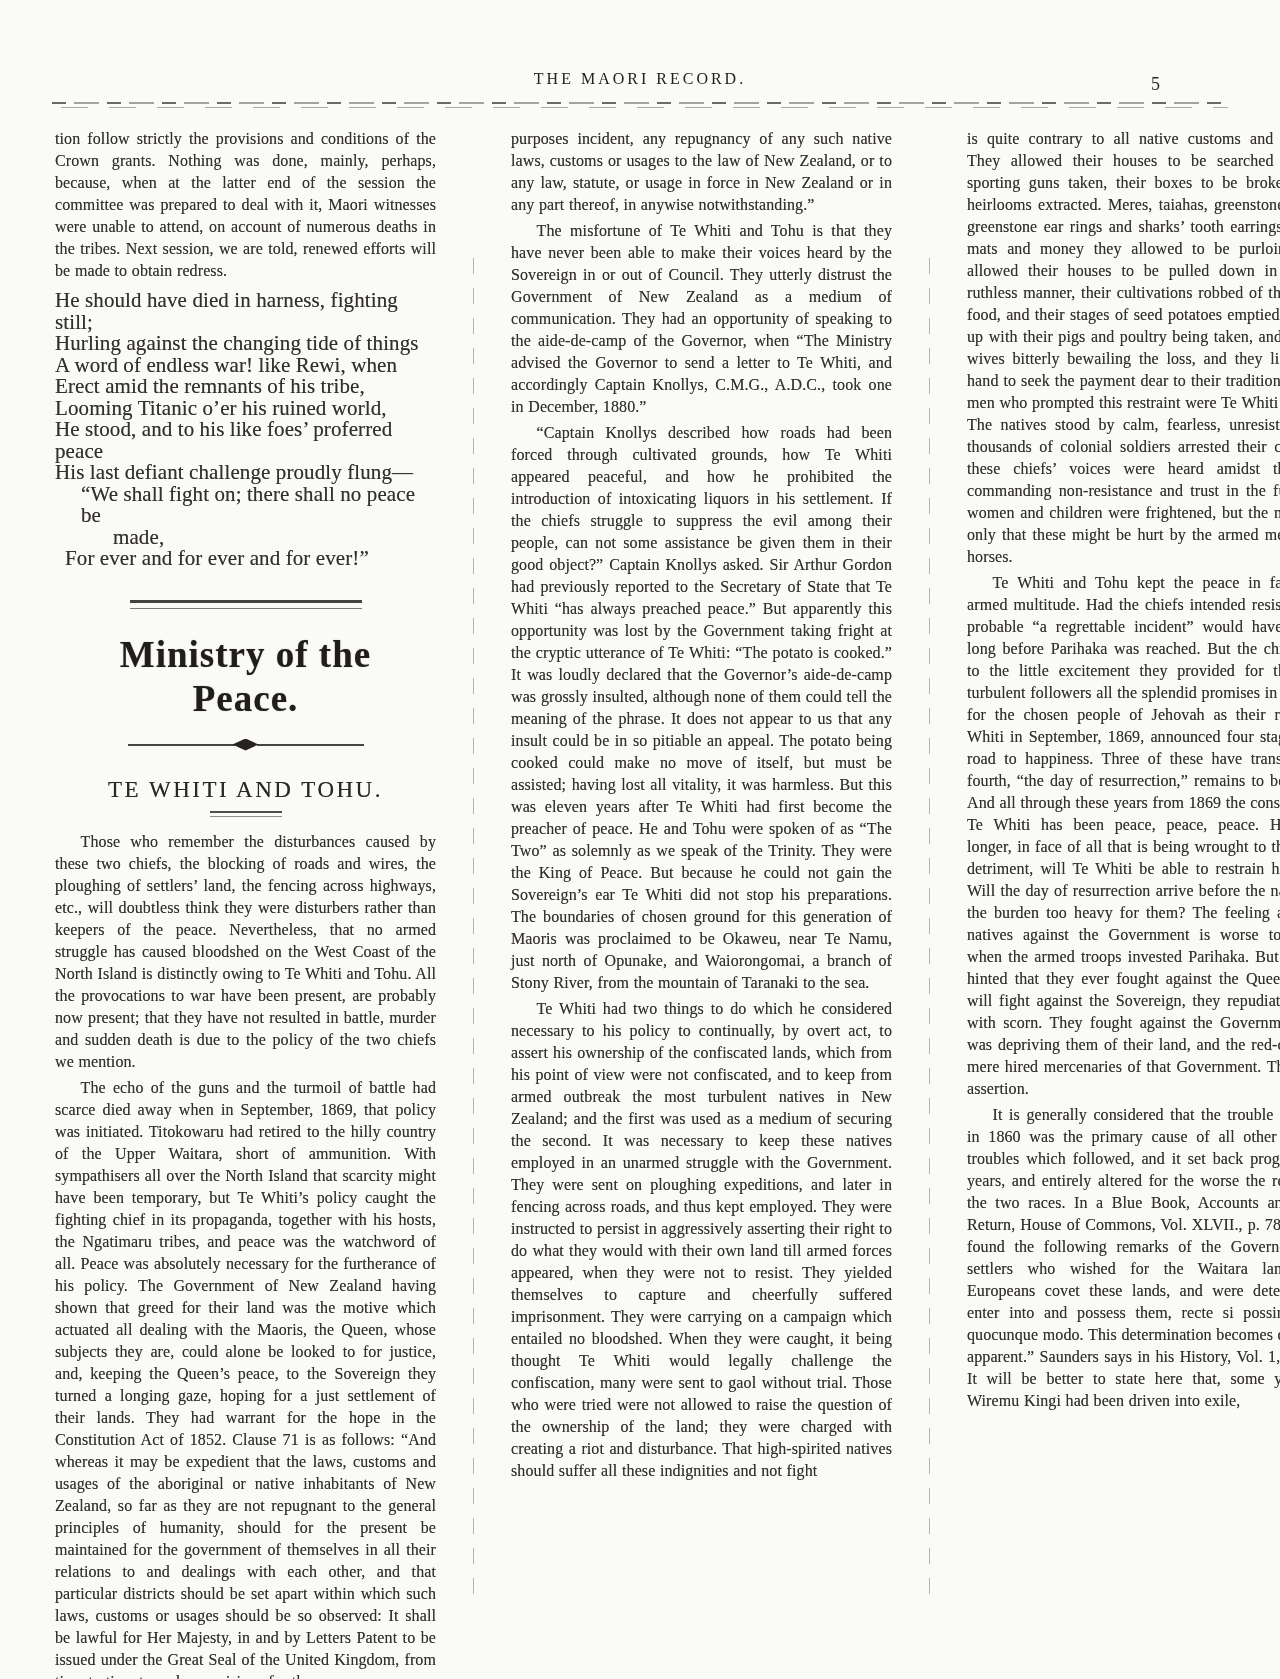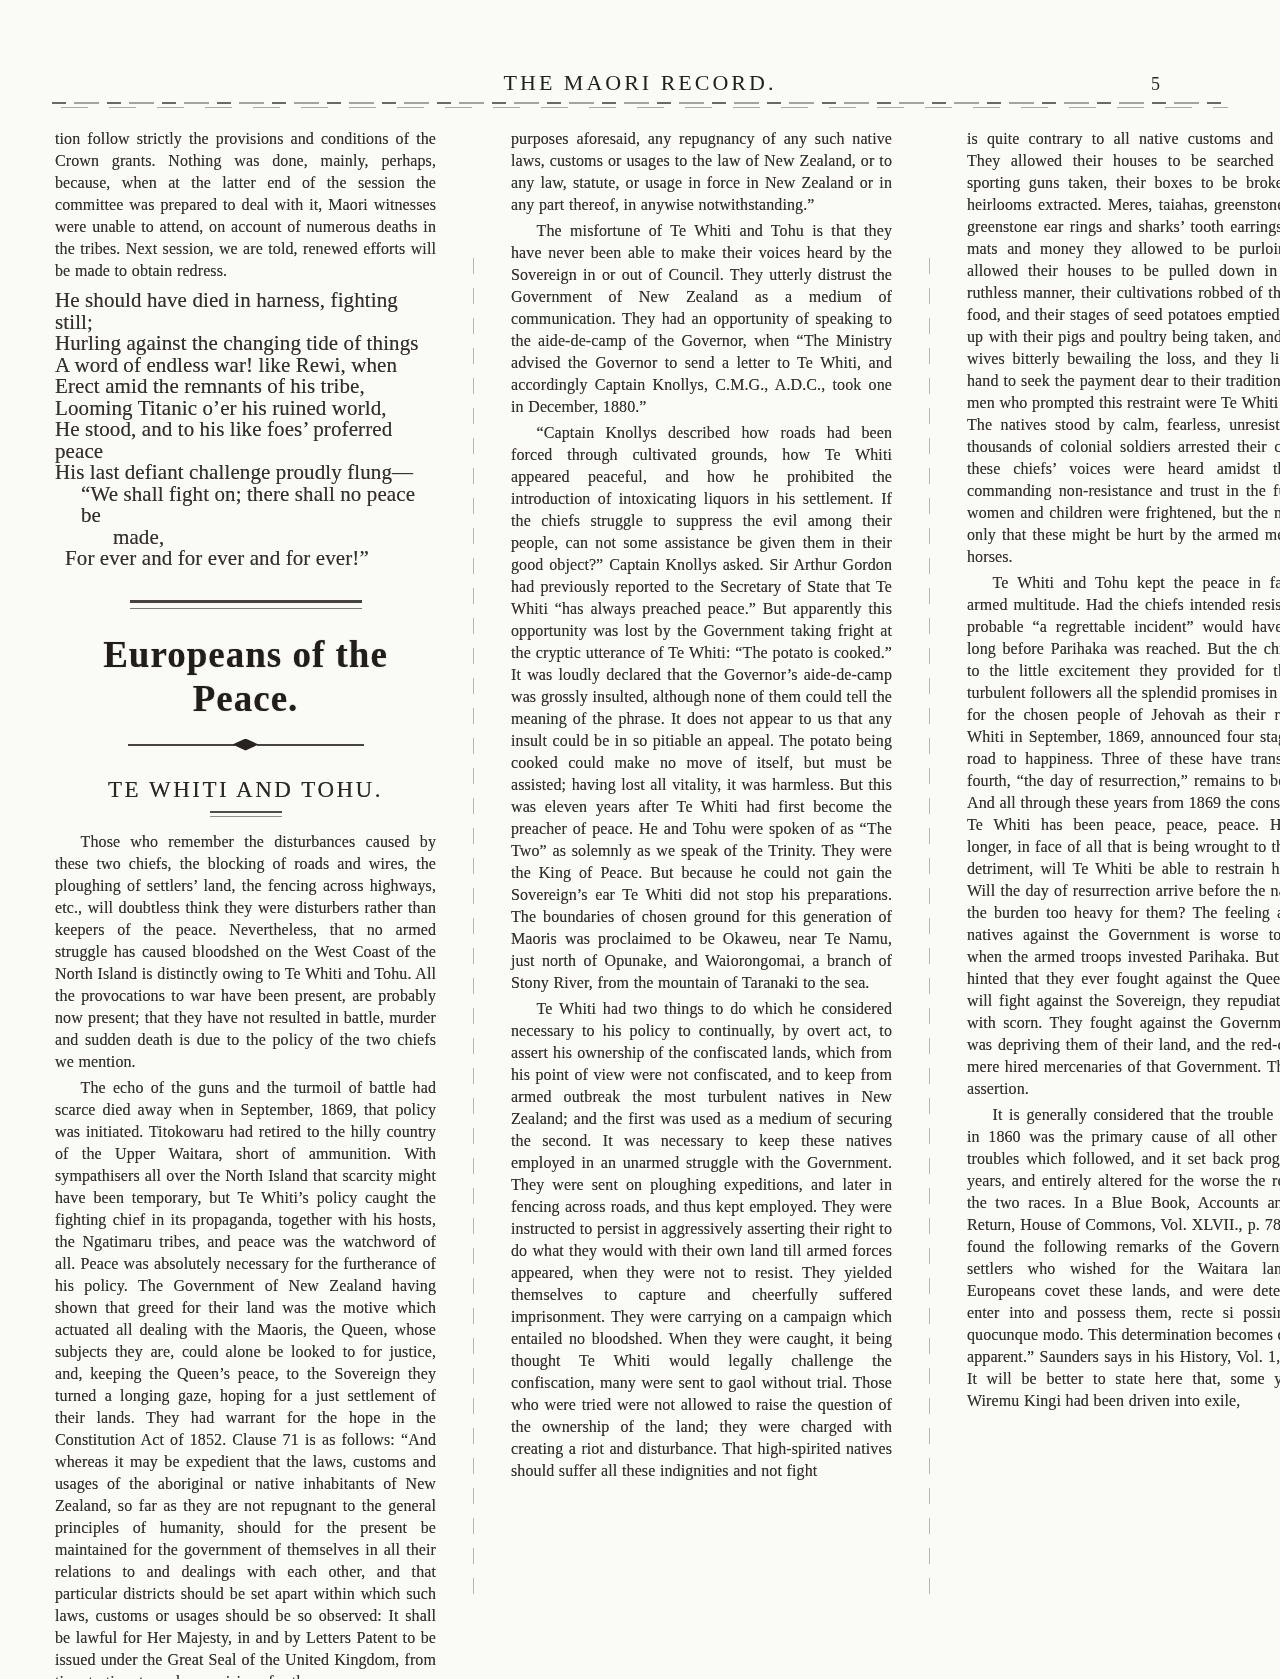--- a/index.html
+++ b/index.html
@@ -10,21 +10,21 @@
     font-family:"Liberation Serif","DejaVu Serif",serif;
     color:#33302c;
   }
   .page{position:relative;width:1280px;height:1679px;}
 
   
   .masthead{position:relative;height:100px;}
   .masthead-title{
     position:absolute;left:0;right:0;top:70px;
     text-align:center;
-    font-size:22px;letter-spacing:3px;
+    font-size:16px;letter-spacing:3px;
     color:#23211e;font-weight:normal;
   }
   .page-number{
     position:absolute;right:120px;top:74px;
     font-size:18px;color:#2a2825;
   }
   .masthead-rule{position:absolute;left:52px;right:52px;top:102px;height:10px;}
   .dash-line{height:2px;margin-bottom:3px;
     background:repeating-linear-gradient(90deg,
       rgba(60,57,52,.75) 0 14px, rgba(60,57,52,0) 14px 22px,
@@ -140,40 +140,40 @@
         <div class="poem-line">He stood, and to his like foes’ proferred peace</div>
         <div class="poem-line">His last defiant challenge proudly flung—</div>
         <div class="poem-line ind1">“We shall fight on; there shall no peace be</div>
         <div class="poem-line ind2">made,</div>
         <div class="poem-line ind05">For ever and for ever and for ever!”</div>
       </div>
 
       <div class="article-head">
         <div class="double-rule"></div>
         <h1 class="headline">
-          <span class="hl-line">Europeans of the</span>
+          <span class="hl-line">Ministry of the</span>
           <span class="hl-line">Peace.</span>
         </h1>
         <div class="orn">
           <span class="orn-line"></span>
           <span class="orn-diamond"></span>
           <span class="orn-line"></span>
         </div>
         <h2 class="crosshead">TE WHITI AND TOHU.</h2>
         <div class="short-rule"></div>
       </div>
 
       <p class="body-para">Those who remember the disturbances caused by these two chiefs, the blocking of roads and wires, the ploughing of settlers’ land, the fencing across highways, etc., will doubtless think they were disturbers rather than keepers of the peace.  Nevertheless, that no armed struggle has caused bloodshed on the West Coast of the North Island is distinctly owing to Te Whiti and Tohu. All the provocations to war have been present, are probably now present; that they have not resulted in battle, murder and sudden death is due to the policy of the two chiefs we mention.</p>
       <p class="body-para">The echo of the guns and the turmoil of battle had scarce died away when in September, 1869, that policy was initiated.  Titokowaru had retired to the hilly country of the Upper Waitara, short of ammunition.  With sympathisers all over the North Island that scarcity might have been temporary, but Te Whiti’s policy caught the fighting chief in its propaganda, together with his hosts, the Ngatimaru tribes, and peace was the watchword of all.  Peace was absolutely necessary for the furtherance of his policy.  The Government of New Zealand having shown that greed for their land was the motive which actuated all dealing with the Maoris, the Queen, whose subjects they are, could alone be looked to for justice, and, keeping the Queen’s peace, to the Sovereign they turned a longing gaze, hoping for a just settlement of their lands. They had warrant for the hope in the Constitution Act of 1852.  Clause 71 is as follows: “And whereas it may be expedient that the laws, customs and usages of the aboriginal or native inhabitants of New Zealand, so far as they are not repugnant to the general principles of humanity, should for the present be maintained for the government of themselves in all their relations to and dealings with each other, and that particular districts should be set apart within which such laws, customs or usages should be so observed: It shall be lawful for Her Majesty, in and by Letters Patent to be issued under the Great Seal of the United Kingdom, from time to time to make provisions for the</p>
     </section>
 
     <div class="col-rule"></div>
 
     <section class="col">
-      <p class="body-para no-indent">purposes aforesaid, any repugnancy of any such native laws, customs or usages to the law of New Zealand, or to any law, statute, or usage in force in New Zealand or in any part thereof, in anywise notwithstanding.”</p>
+      <p class="body-para no-indent">purposes incident, any repugnancy of any such native laws, customs or usages to the law of New Zealand, or to any law, statute, or usage in force in New Zealand or in any part thereof, in anywise notwithstanding.”</p>
       <p class="body-para">The misfortune of Te Whiti and Tohu is that they have never been able to make their voices heard by the Sovereign in or out of Council. They utterly distrust the Government of New Zealand as a medium of communication.  They had an opportunity of speaking to the aide-de-camp of the Governor, when “The Ministry advised the Governor to send a letter to Te Whiti, and accordingly Captain Knollys, C.M.G., A.D.C., took one in December, 1880.”</p>
       <p class="body-para">“Captain Knollys described how roads had been forced through cultivated grounds, how Te Whiti appeared peaceful, and how he prohibited the introduction of intoxicating liquors in his settlement.  If the chiefs struggle to suppress the evil among their people, can not some assistance be given them in their good object?” Captain Knollys asked.  Sir Arthur Gordon had previously reported to the Secretary of State that Te Whiti “has always preached peace.” But apparently this opportunity was lost by the Government taking fright at the cryptic utterance of Te Whiti: “The potato is cooked.”  It was loudly declared that the Governor’s aide-de-camp was grossly insulted, although none of them could tell the meaning of the phrase.  It does not appear to us that any insult could be in so pitiable an appeal.  The potato being cooked could make no move of itself, but must be assisted; having lost all vitality, it was harmless.  But this was eleven years after Te Whiti had first become the preacher of peace. He and Tohu were spoken of as “The Two” as solemnly as we speak of the Trinity.  They were the King of Peace.  But because he could not gain the Sovereign’s ear Te Whiti did not stop his preparations.  The boundaries of chosen ground for this generation of Maoris was proclaimed to be Okaweu, near Te Namu, just north of Opunake, and Waiorongomai, a branch of Stony River, from the mountain of Taranaki to the sea.</p>
       <p class="body-para">Te Whiti had two things to do which he considered necessary to his policy to continually, by overt act, to assert his ownership of the confiscated lands, which from his point of view were not confiscated, and to keep from armed outbreak the most turbulent natives in New Zealand; and the first was used as a medium of securing the second.  It was necessary to keep these natives employed in an unarmed struggle with the Government.  They were sent on ploughing expeditions, and later in fencing across roads, and thus kept employed.  They were instructed to persist in aggressively asserting their right to do what they would with their own land till armed forces appeared, when they were not to resist.  They yielded themselves to capture and cheerfully suffered imprisonment. They were carrying on a campaign which entailed no bloodshed.  When they were caught, it being thought Te Whiti would legally challenge the confiscation, many were sent to gaol without trial.  Those who were tried were not allowed to raise the question of the ownership of the land; they were charged with creating a riot and disturbance.  That high-spirited natives should suffer all these indignities and not fight</p>
     </section>
 
     <div class="col-rule"></div>
 
     <section class="col col3-article">
       <p class="body-para no-indent">is quite contrary to all native customs and traditions.  They allowed their houses to be searched and their sporting guns taken, their boxes to be broken up and heirlooms extracted.  Meres, taiahas, greenstone hei-tikis, greenstone ear rings and sharks’ tooth earrings, valuable mats and money they allowed to be purloined.  They allowed their houses to be pulled down in the most ruthless manner, their cultivations robbed of the growing food, and their stages of seed potatoes emptied.  They put up with their pigs and poultry being taken, and saw their wives bitterly bewailing the loss, and they lifted not a hand to seek the payment dear to their traditions.   And the men who prompted this restraint were Te Whiti and Tohu.  The natives stood by calm, fearless, unresisting, when thousands of colonial soldiers arrested their chiefs, and these chiefs’ voices were heard amidst the tumult commanding non-resistance and trust in the future. The women and children were frightened, but the men feared only that these might be hurt by the armed men and the horses.</p>
       <p class="body-para">Te Whiti and Tohu kept the peace in face of the armed multitude.  Had the chiefs intended resistance it is probable “a regrettable incident” would have occurred long before Parihaka was reached.  But the chiefs added to the little excitement they provided for those once turbulent followers all the splendid promises in Scriptures for the chosen people of Jehovah as their reward.  Te Whiti in September, 1869, announced four stages on the road to happiness.  Three of these have transpired, the fourth, “the day of resurrection,” remains to be fulfilled.  And all through these years from 1869 the constant cry of Te Whiti has been peace, peace, peace.  How much longer, in face of all that is being wrought to the natives’ detriment, will Te Whiti be able to restrain his people?  Will the day of resurrection arrive before the natives find the burden too heavy for them?  The feeling among the natives against the Government is worse to-day than when the armed troops invested Parihaka. But if it is so hinted that they ever fought against the Queen, or ever will fight against the Sovereign, they repudiate the idea with scorn.   They fought against the Government which was depriving them of their land, and the red-coats were mere hired mercenaries of that Government.  That is their assertion.</p>

